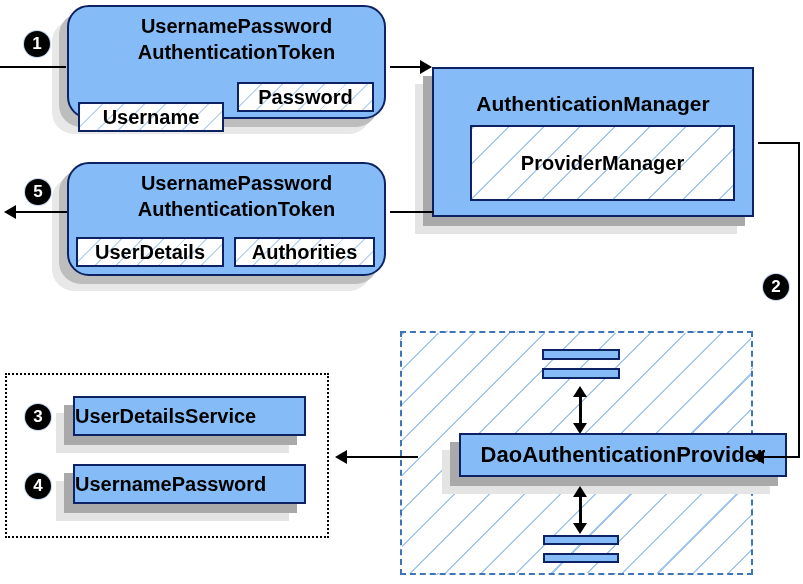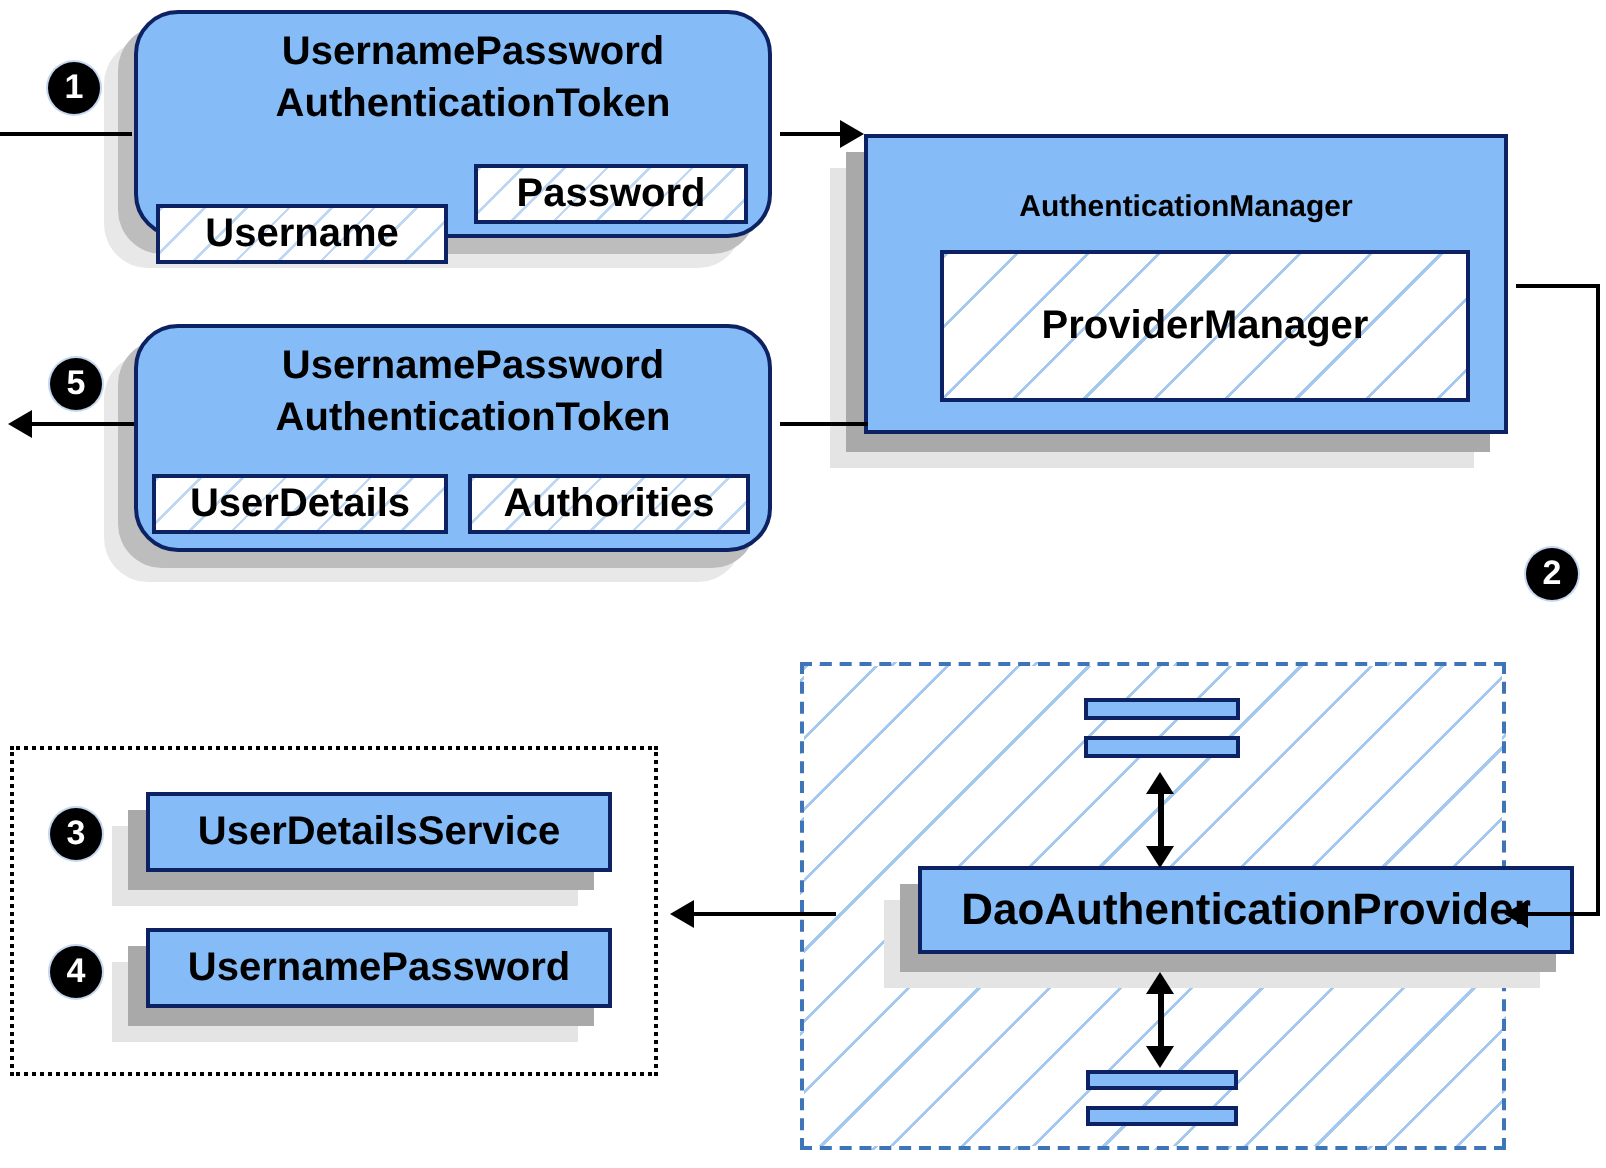--- a/index.html
+++ b/index.html
@@ -57,21 +57,21 @@
     background:#000; color:#fff; font-weight:bold; font-size:17px;
     display:flex; align-items:center; justify-content:center; z-index:6;
     box-shadow:0 0 0 1px rgba(150,180,225,.55);
   }
 
   
   #token1 { left:67px; top:5px; width:319px; height:114px; padding-top:6px; z-index:2; }
   #token5 { left:67px; top:162px; width:319px; height:114px; padding-top:6px; z-index:2; }
 
   #authmgr { left:432px; top:67px; width:322px; height:150px; z-index:2; }
-  #authmgr .boxtitle { margin-top:22px; font-size:15px; }
+  #authmgr .boxtitle { margin-top:22px; font-size:21px; }
   #providermgr {
     position:absolute; left:36px; top:56px; width:265px; height:76px;
     border:2px solid #0d2262; font-weight:bold; font-size:20px; line-height:72px;
     text-align:center;
   }
 
   #plabel { position:absolute; left:472px; top:264px; width:220px;
             font-size:21px; line-height:25px; z-index:2; }
 
   #providers {
@@ -83,21 +83,21 @@
   #bar1 { left:542px; top:349px; width:78px; height:11px; }
   #bar2 { left:542px; top:368px; width:78px; height:11px; }
   #bar3 { left:543px; top:535px; width:76px; height:10px; }
   #bar4 { left:543px; top:553px; width:76px; height:10px; }
 
   #dao { left:418px; top:433px; width:328px; height:44px; font-weight:bold;
          font-size:22px; line-height:40px; text-align:center; z-index:3;margin-left:41px; }
 
   #services { position:absolute; left:5px; top:373px; width:324px; height:165px;
               border:2px dotted #000; z-index:1; }
-  .svcbox { font-weight:bold; font-size:20px; line-height:36px; text-align:center; z-index:2; }
+  .svcbox { font-weight:bold; font-size:20px; line-height:36px; text-align:left; z-index:2; }
   #uds { left:73px; top:396px; width:233px; height:40px; }
   #pwe { left:73px; top:464px; width:233px; height:40px; }
 </style>
 </head>
 <body>
 
 <div id="canvas">
 
   <div class="hline" style="left:0;top:66px;width:66px;"></div>
   <div class="hline" style="left:390px;top:66px;width:32px;"></div>

